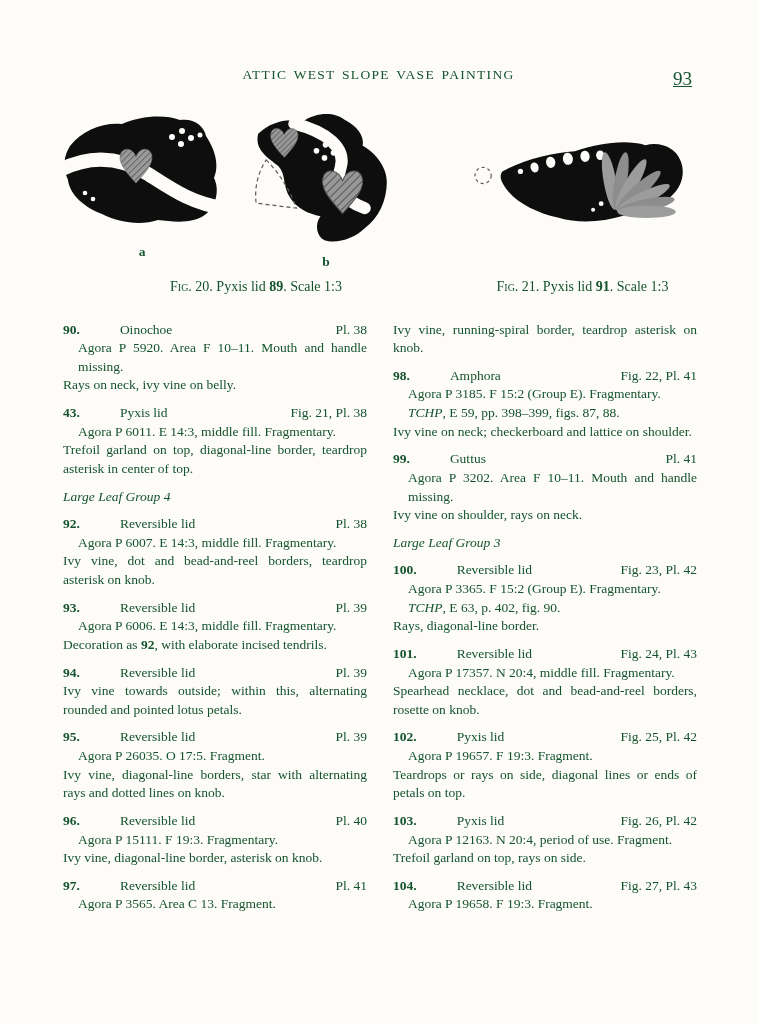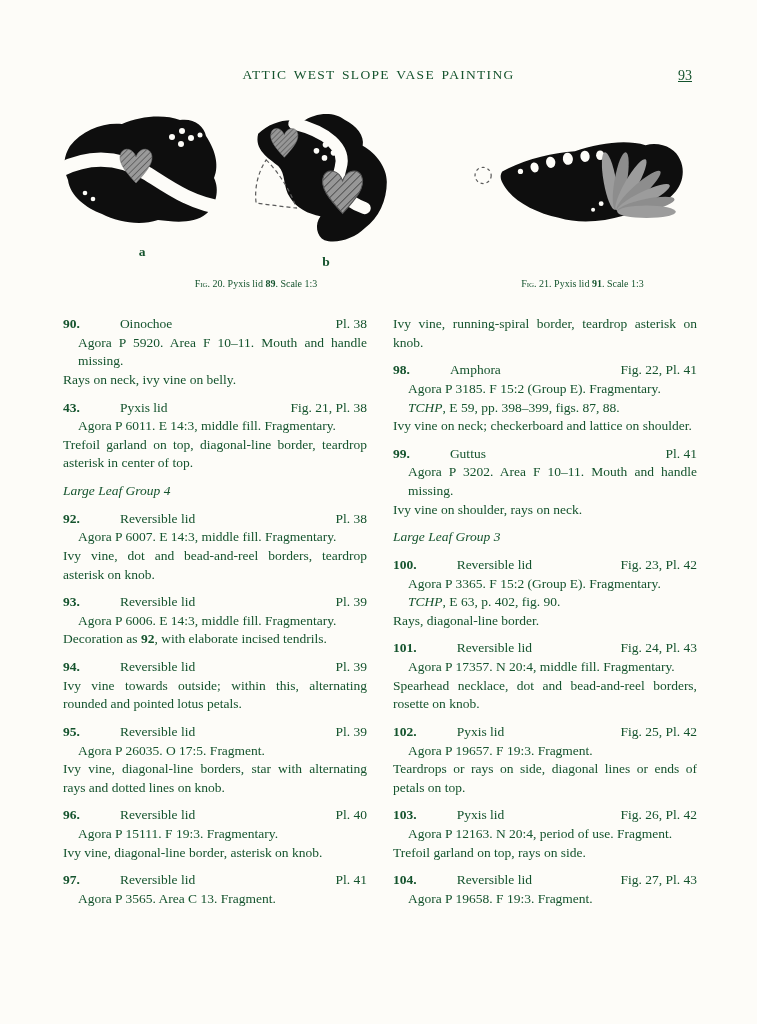--- a/index.html
+++ b/index.html
@@ -11,31 +11,31 @@
     overflow: hidden;
     position: relative;
     font-family: "Liberation Serif", "DejaVu Serif", serif;
     color: #14532d;
     font-size: 13.5px;
     line-height: 1.38;
   }
   
   .header { margin: 66px 60px 0; position: relative; text-align: center; }
   .running-title { font-size: 13.5px; letter-spacing: 1.3px; word-spacing: 2px; }
-  .page-num { position: absolute; right: 5px; top: 0; font-size: 14px; text-decoration: underline; }
+  .page-num { position: absolute; right: 5px; top: 0; font-size: 19px; text-decoration: underline; }
   
   .figures { display: flex; margin: 24px 48px 0 56px; align-items: flex-start; }
   .fig20-group { width: 400px; display: flex; align-items: flex-start; }
   .frag-wrap { text-align: center; }
   .frag-label { font-weight: 700; font-size: 13.5px; margin-top: 2px; }
   .fig21-group { flex: 1; text-align: center; padding-top: 16px; }
   .captions { display: flex; margin: 6px 48px 0 56px; }
   .cap-left { width: 400px; text-align: center; }
   .cap-right { flex: 1; text-align: center; }
-  .caption { font-size: 10px; }
+  .caption { font-size: 14px; }
   .sc { font-variant: small-caps; }
   
   .columns { display: flex; margin: 24px 60px 0 63px; gap: 26px; }
   .col { flex: 1; min-width: 0; }
   .col > :first-child { margin-top: 0; }
   .entry { margin-top: 9px; }
   .ehead { display: flex; align-items: flex-end; gap: 28px; }
   .num { font-weight: 700; }
   .etitle { margin-left: 12px; }
   .eref { margin-left: auto; white-space: nowrap; }

